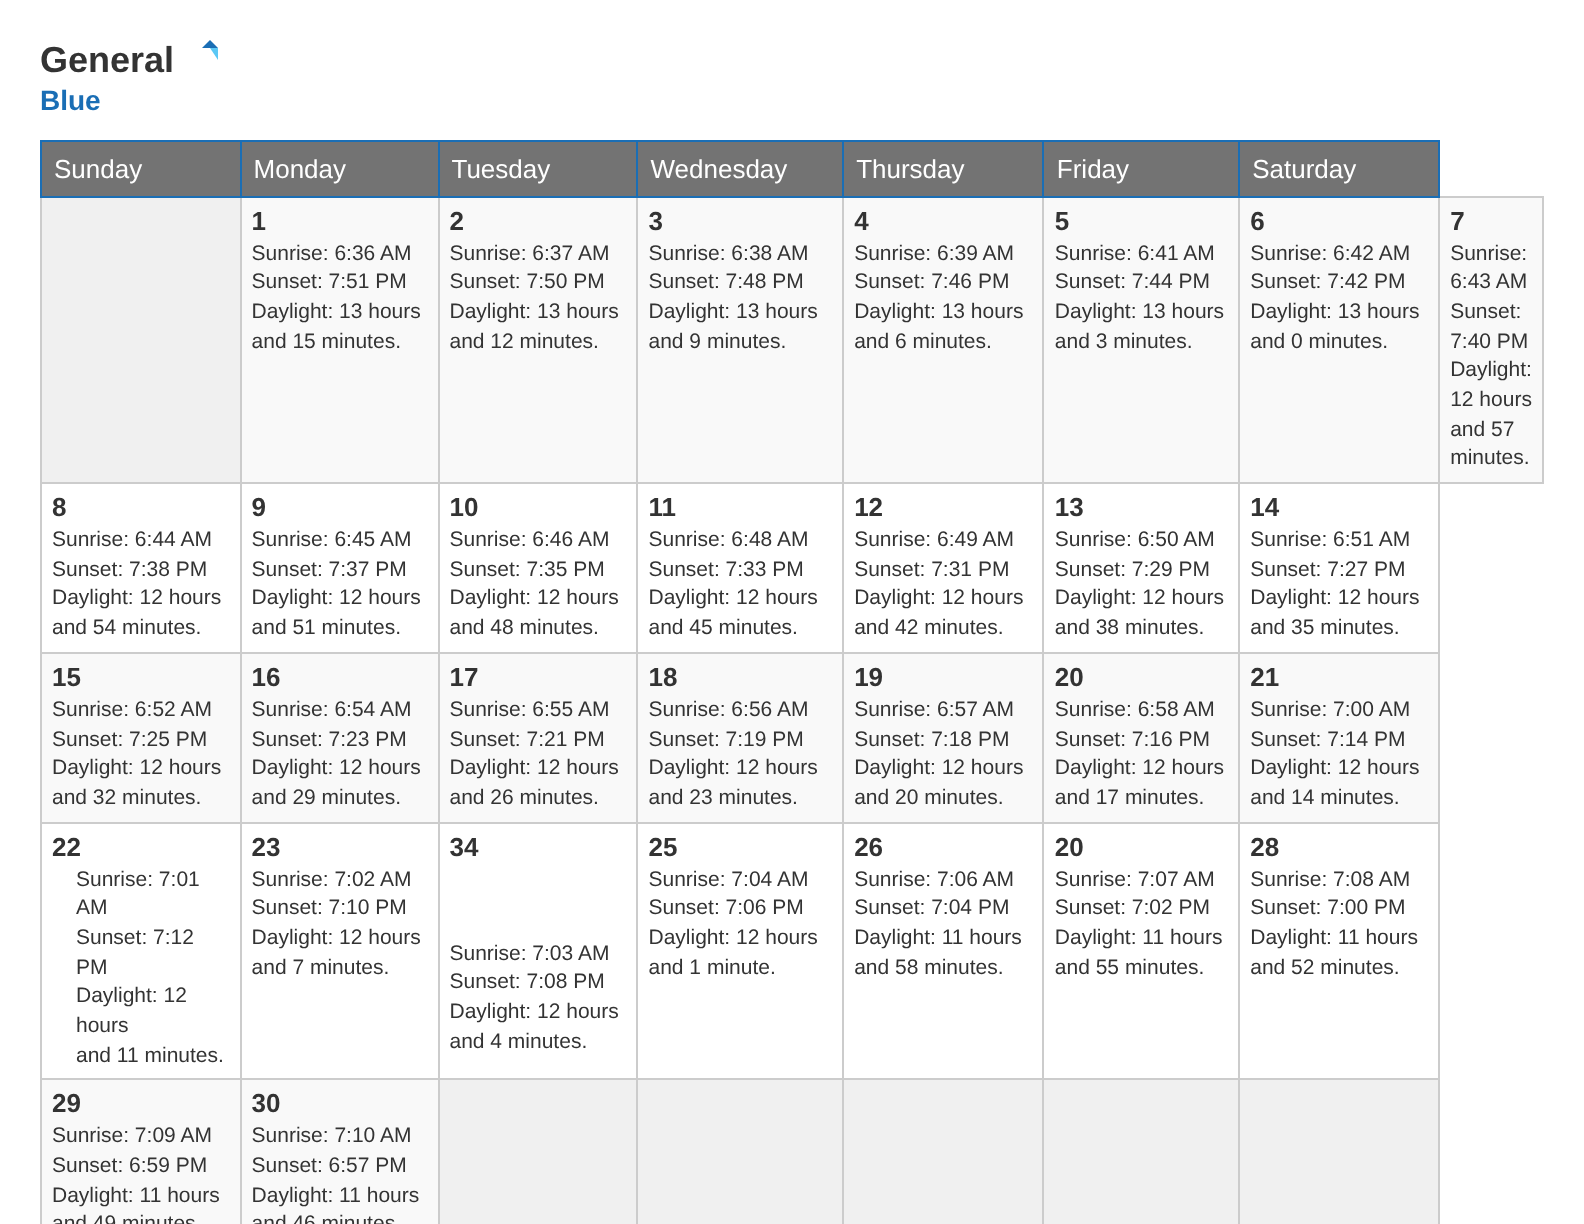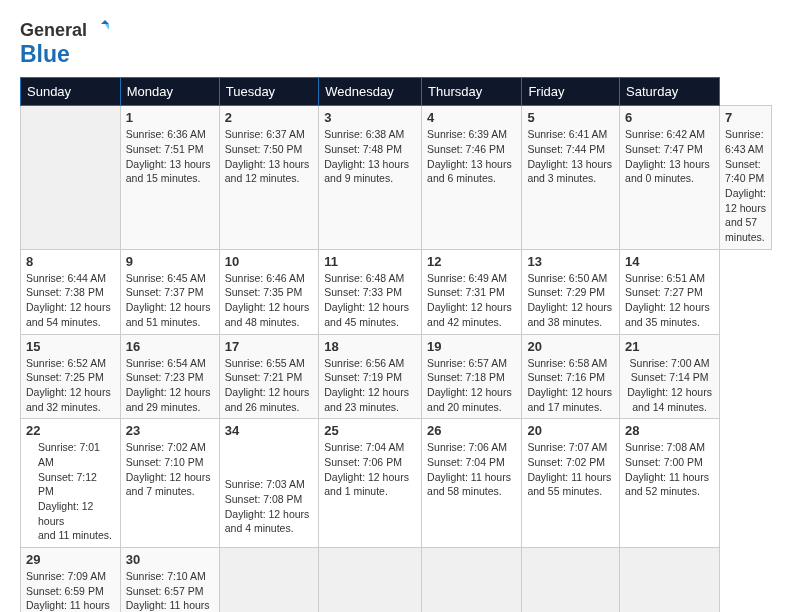--- a/index.html
+++ b/index.html
@@ -30,21 +30,21 @@
     .location {
       font-size: 15px;
       color: #555;
     }
     table {
       width: 100%;
       border-collapse: collapse;
       font-size: 11px;
     }
     thead tr th {
-      background-color: #0f172a;
+      background-color: #737373;
       color: #fff;
       text-align: left;
       padding: 6px 6px;
       font-size: 13px;
       font-weight: normal;
       border: 1px solid #1a6eb5;
     }
     tbody tr td {
       border: 1px solid #ccc;
       padding: 4px 5px;
@@ -81,21 +81,21 @@
 <div class="header">
   <div class="logo">
   <div style="line-height:1.1">
     <div style="display:flex; align-items:center; gap:2px">
       <span style="font-size:18px; font-weight:bold; color:#333;">General</span>
       <svg width="22" height="22" viewBox="0 0 22 22">
         <polygon points="12,4 20,4 16,0" fill="#1a6eb5"></polygon>
         <polygon points="16,4 20,4 20,10" fill="#5bc8f5"></polygon>
       </svg>
     </div>
-    <span style="font-size:23px; font-weight:bold; color:#1a6eb5;">Blue</span>
+    <span style="font-size:14px; font-weight:bold; color:#1a6eb5;">Blue</span>
   </div>
 </div>
   <div class="title-block">
     <div class="month-title"></div>
     <div class="location"></div>
   </div>
 </div>
 
 <table>
   <thead>
@@ -143,21 +143,21 @@
         <td>
           <span class="day-num">5</span>
           <div class="cell-text" style="white-space: pre-line;">Sunrise: 6:41 AM
 Sunset: 7:44 PM
 Daylight: 13 hours
 and 3 minutes.</div>
         </td>
         <td>
           <span class="day-num">6</span>
           <div class="cell-text" style="white-space: pre-line;">Sunrise: 6:42 AM
-Sunset: 7:47 PM
+Sunset: 7:42 PM
 Daylight: 13 hours
 and 0 minutes.</div>
         </td>
         <td>
           <span class="day-num">7</span>
           <div class="cell-text" style="white-space: pre-line;">Sunrise: 6:43 AM
 Sunset: 7:40 PM
 Daylight: 12 hours
 and 57 minutes.</div>
         </td>
@@ -251,21 +251,21 @@
         </td>
         <td>
           <span class="day-num">20</span>
           <div class="cell-text" style="white-space: pre-line;">Sunrise: 6:58 AM
 Sunset: 7:16 PM
 Daylight: 12 hours
 and 17 minutes.</div>
         </td>
         <td>
           <span class="day-num">21</span>
-          <div class="cell-text" style="white-space: pre-line; text-align: center;">Sunrise: 7:00 AM
+          <div class="cell-text" style="white-space: pre-line;">Sunrise: 7:00 AM
 Sunset: 7:14 PM
 Daylight: 12 hours
 and 14 minutes.</div>
         </td>
       </tr>
       <tr>
         <td>
           <span class="day-num">22</span>
           <div class="cell-text" style="white-space: pre-line; margin-left: 12px;">Sunrise: 7:01 AM
 Sunset: 7:12 PM

